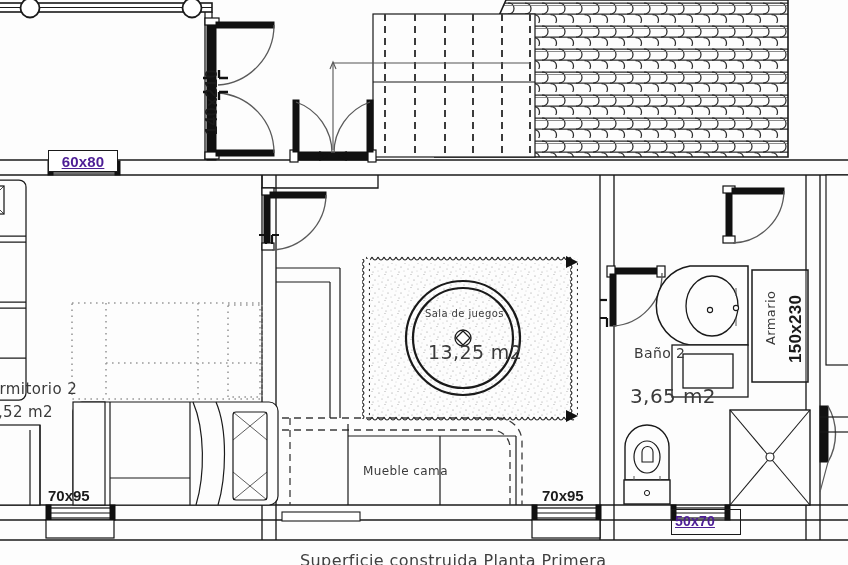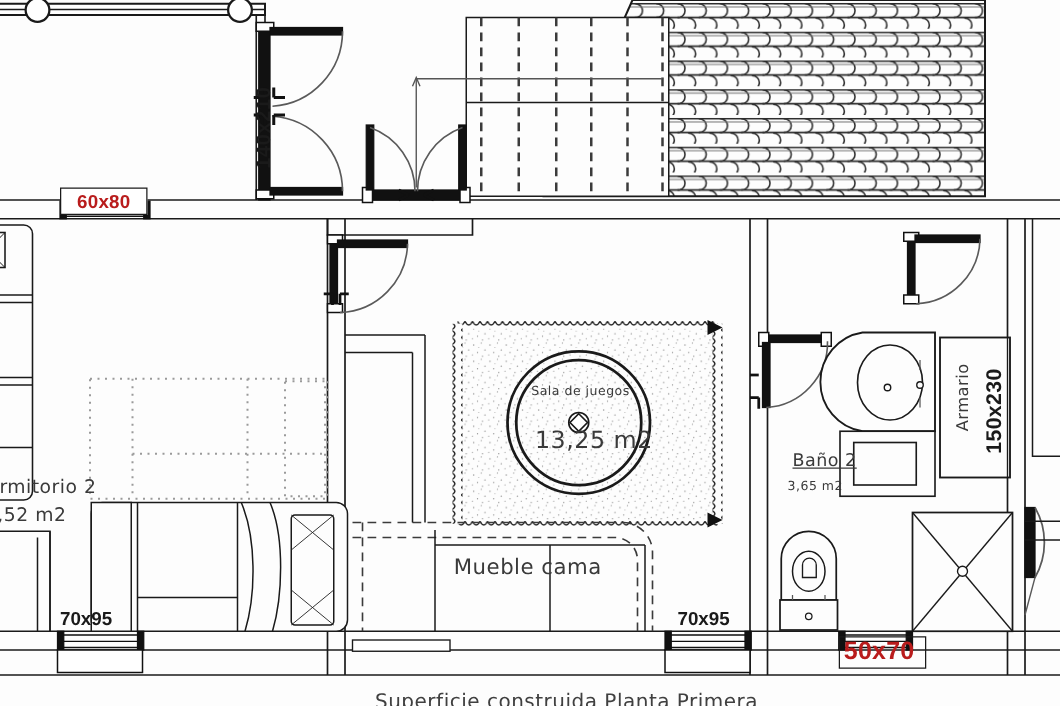--- a/index.html
+++ b/index.html
@@ -19,26 +19,27 @@
   .lbl{
     position:absolute;
     color:#1a1a1a;
     white-space:nowrap;
     pointer-events:none;
   }
   .lbl-box{
     position:absolute;
     background:#ffffff;
     border:1.1px solid #1a1a1a;
-    color:#b91c1c;
+    color:#4c1d95;
     font-family:"Liberation Sans", sans-serif;
     font-weight:700;
     letter-spacing:.2px;
     display:flex;align-items:center;justify-content:center;
     box-sizing:border-box;
+    text-decoration:underline;
   }
   .hand{
     font-family:"DejaVu Sans", sans-serif;
     font-weight:400;
     color:#3a3a3a;
     letter-spacing:.4px;
   }
   .rot90{transform:rotate(-90deg);transform-origin:0 0;}
 </style>
 </head>
@@ -402,30 +403,30 @@
   <div class="lbl-box" style="left:48px;top:150px;width:70px;height:22px;font-size:15px;">60x80</div>
 
   <div class="lbl rot90" style="left:203px;top:135px;font-size:16px;font-weight:700;letter-spacing:.5px;">140x210</div>
 
   <div class="lbl hand" style="left:-22px;top:380px;font-size:15px;">Dormitorio 2</div>
   <div class="lbl hand" style="left:-22px;top:403px;font-size:15px;">14,52 m2</div>
 
   <div class="lbl hand" style="left:425px;top:308px;font-size:10px;">Sala de juegos</div>
   <div class="lbl hand" style="left:428px;top:341px;font-size:19px;">13,25 m2</div>
 
-  <div class="lbl hand" style="left:634px;top:361px;font-size:14px;text-decoration:underline;">Baño 2</div>
-  <div class="lbl hand" style="left:630px;top:384px;font-size:10px;">3,65 m2</div>
-
-  <div class="lbl hand" style="left:363px;top:444px;font-size:17px;">Mueble cama</div>
+  <div class="lbl hand" style="left:634px;top:345px;font-size:14px;">Baño 2</div>
+  <div class="lbl hand" style="left:630px;top:384px;font-size:20px;">3,65 m2</div>
+
+  <div class="lbl hand" style="left:363px;top:464px;font-size:12px;">Mueble cama</div>
 
   <div class="lbl hand rot90" style="left:763px;top:345px;font-size:13px;">Armario</div>
   <div class="lbl rot90" style="left:786px;top:363px;font-size:17px;font-weight:700;letter-spacing:.3px;">150x230</div>
 
   <div class="lbl" style="left:48px;top:487px;font-size:15px;font-weight:700;">70x95</div>
 
   <div class="lbl" style="left:542px;top:487px;font-size:15px;font-weight:700;">70x95</div>
 
-  <div class="lbl-box" style="left:672px;top:510px;width:66px;height:22px;font-size:20px;border:none;background:transparent;justify-content:flex-start;padding-left:3px;">50x70</div>
+  <div class="lbl-box" style="left:672px;top:510px;width:66px;height:22px;font-size:14px;border:none;background:transparent;justify-content:flex-start;padding-left:3px;">50x70</div>
   <div style="position:absolute;left:671px;top:509px;width:68px;height:24px;border:1.2px solid #1a1a1a;background:transparent;"></div>
 
   <div class="lbl hand" style="left:300px;top:551px;font-size:16px;color:#404040;">Superficie construida Planta Primera</div>
 
 </div>
 
 </body></html>

